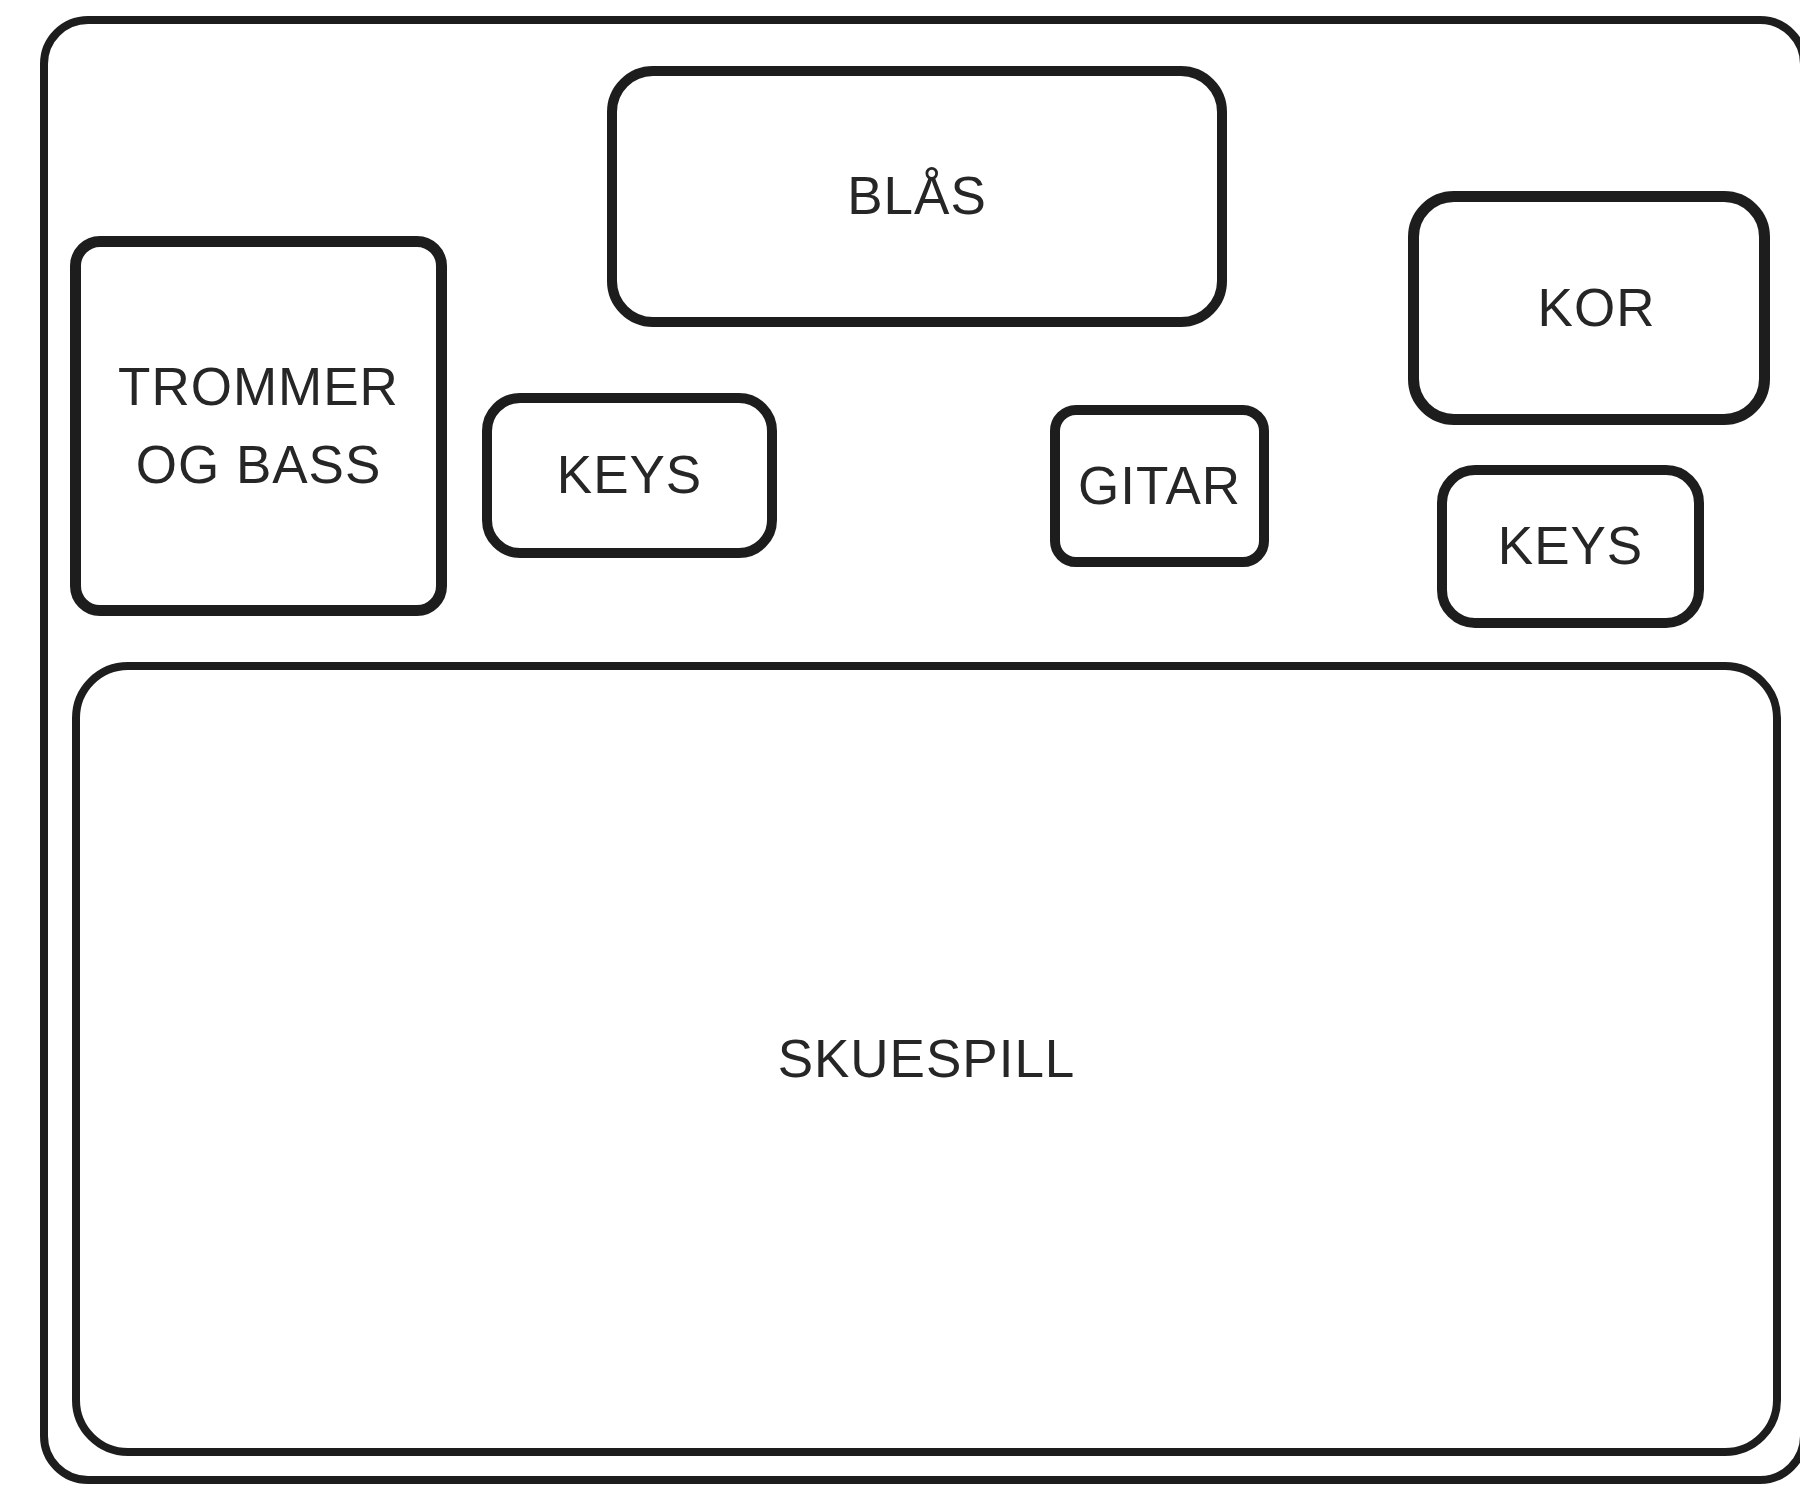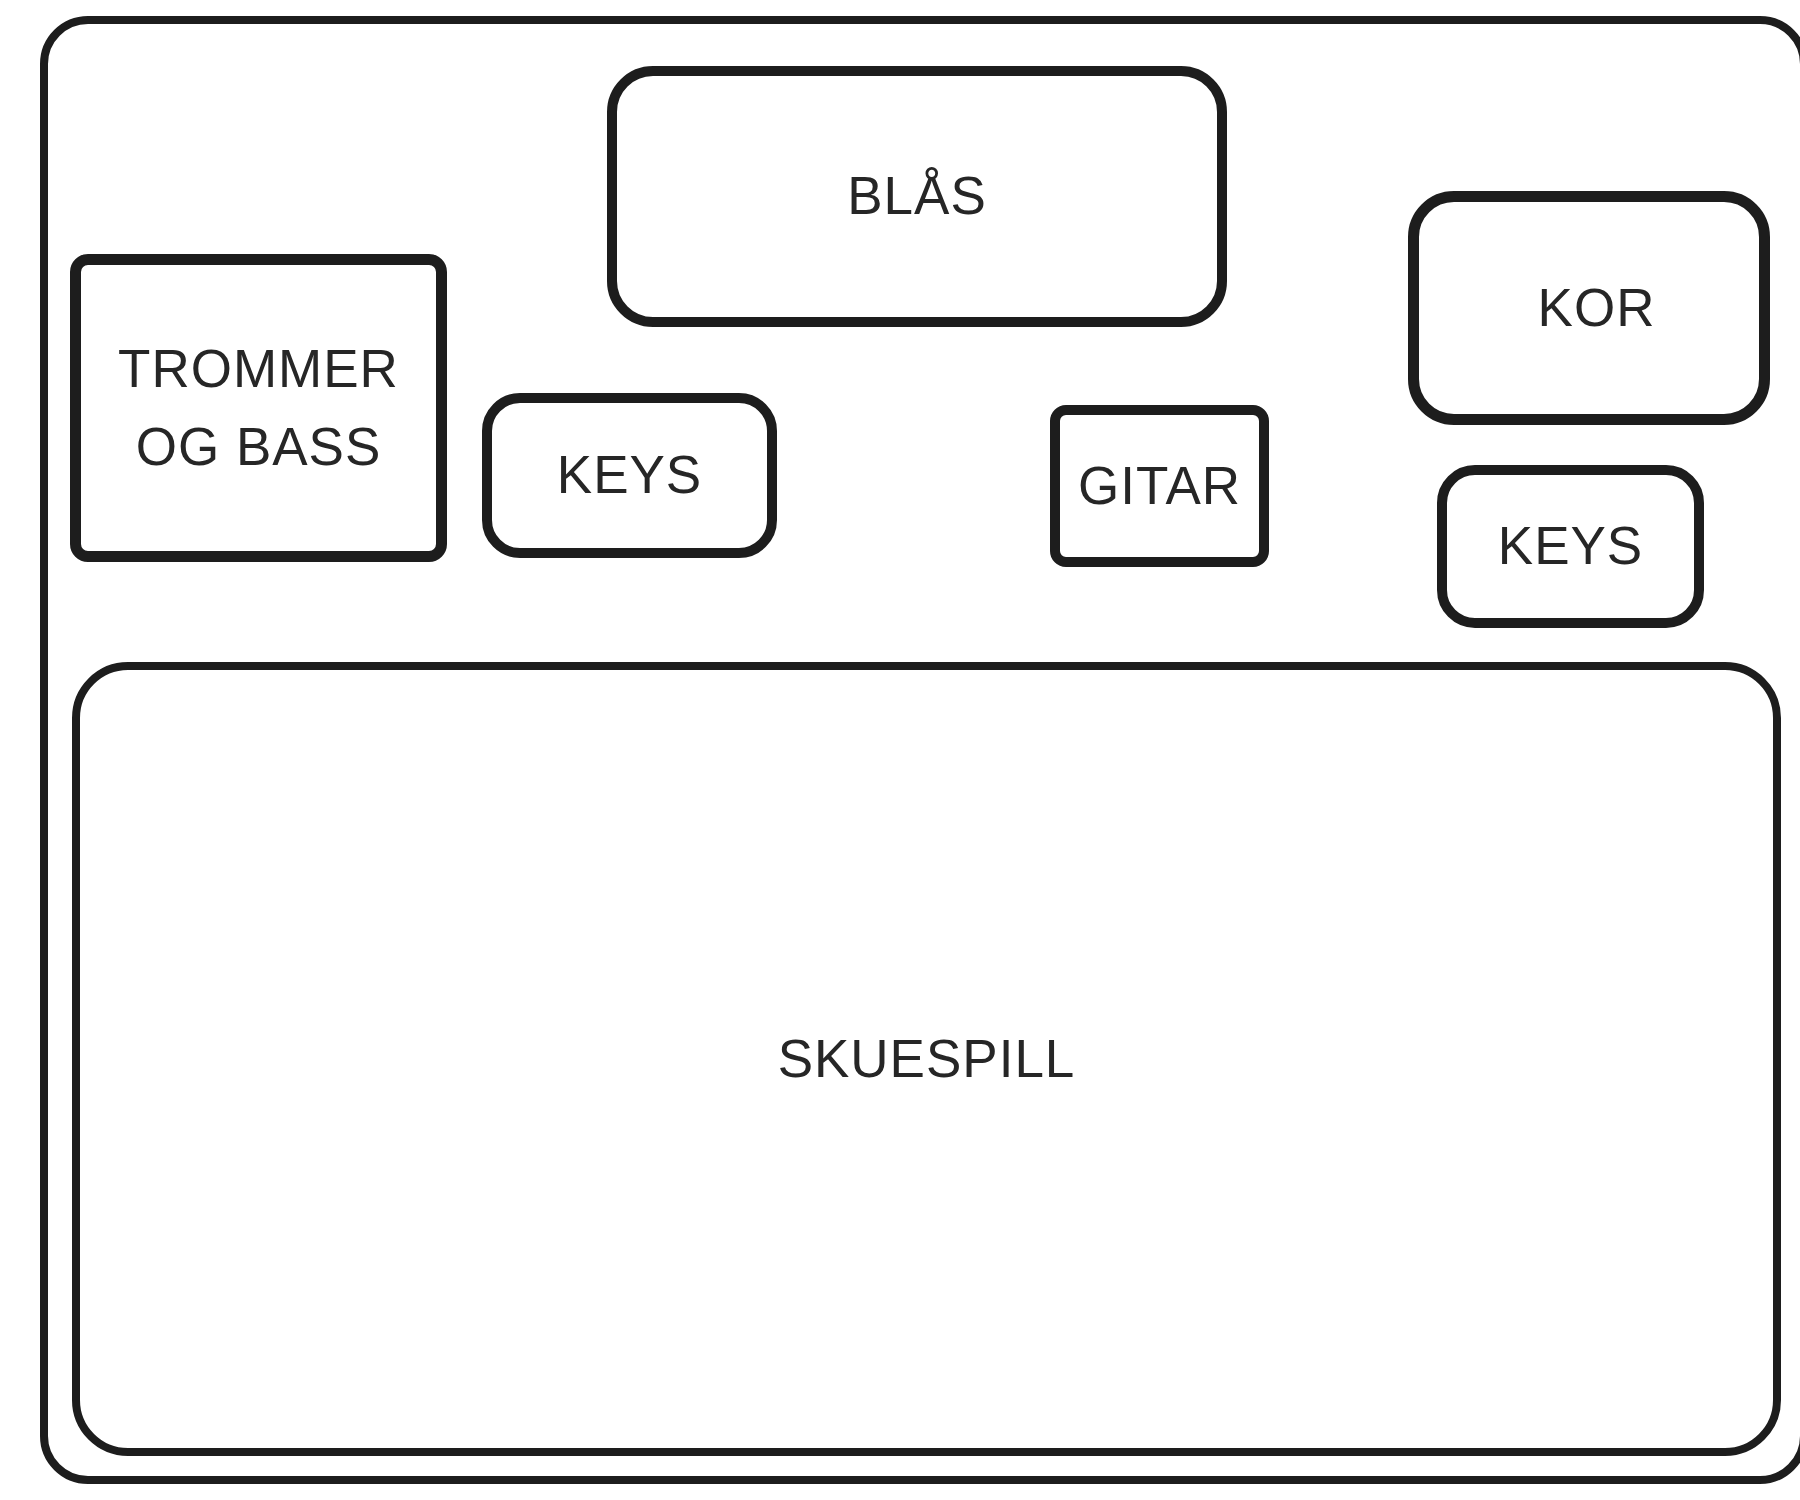--- a/index.html
+++ b/index.html
@@ -40,37 +40,37 @@
     border-radius: 48px;
   }
   
   .box-blas {
     left: 583px; top: 66px;
     width: 620px; height: 261px;
     border-width: 10px;
     border-radius: 46px;
   }
   .box-trommer {
-    left: 46px; top: 254px;
-    width: 377px; height: 308px;
+    left: 46px; top: 236px;
+    width: 377px; height: 380px;
     border-width: 11px;
-    border-radius: 18px;
+    border-radius: 30px;
     padding: 0 12px;
   }
   .box-keys-left {
     left: 458px; top: 393px;
     width: 295px; height: 165px;
     border-width: 10px;
     border-radius: 38px;
   }
   .box-gitar {
     left: 1026px; top: 405px;
     width: 219px; height: 162px;
     border-width: 10px;
-    border-radius: 16px;
+    border-radius: 26px;
   }
   .box-kor {
     left: 1384px; top: 191px;
     width: 362px; height: 234px;
     border-width: 11px;
     border-radius: 46px;
     padding-left: 15px;
   }
   .box-keys-right {
     left: 1413px; top: 465px;

